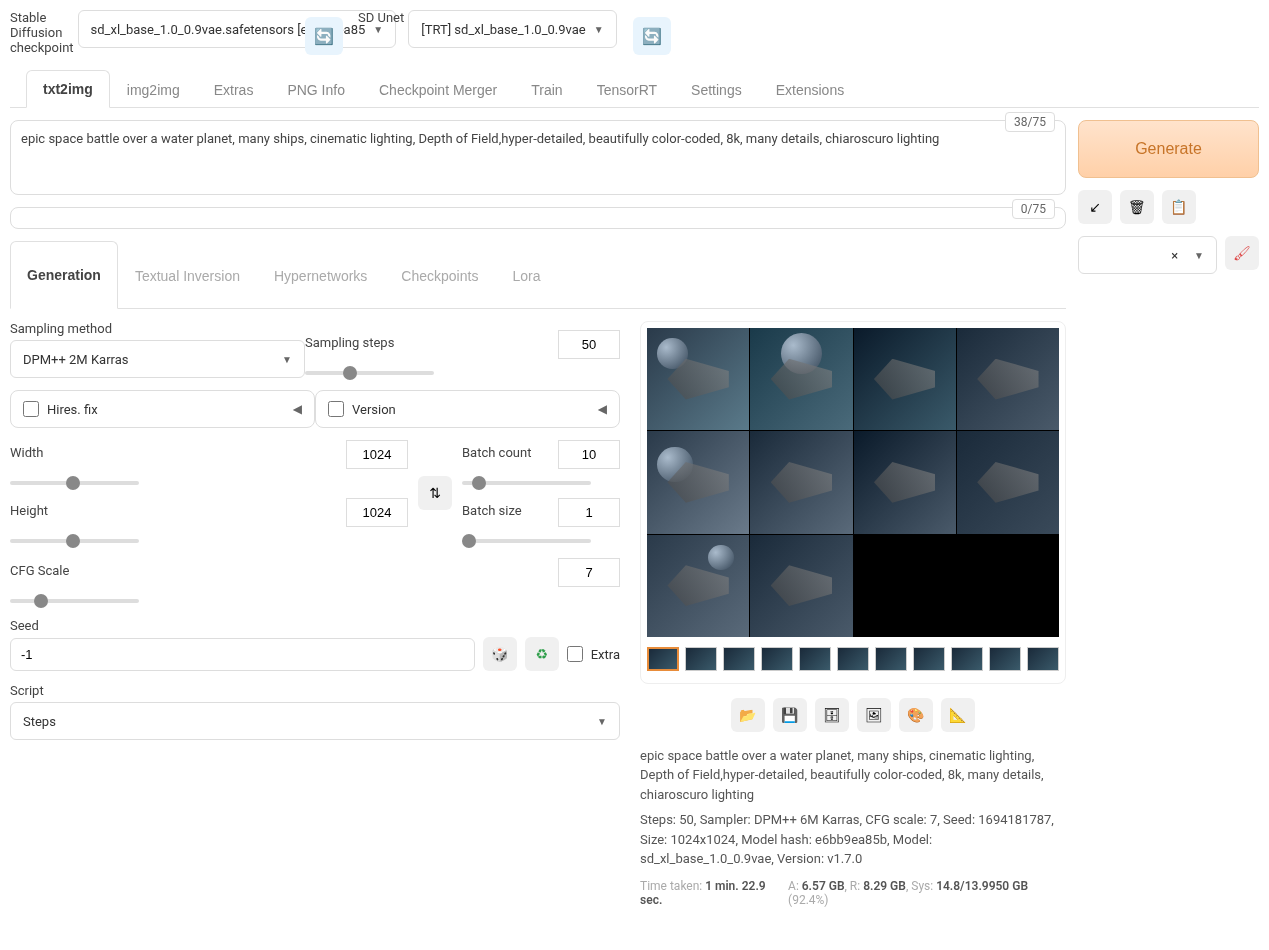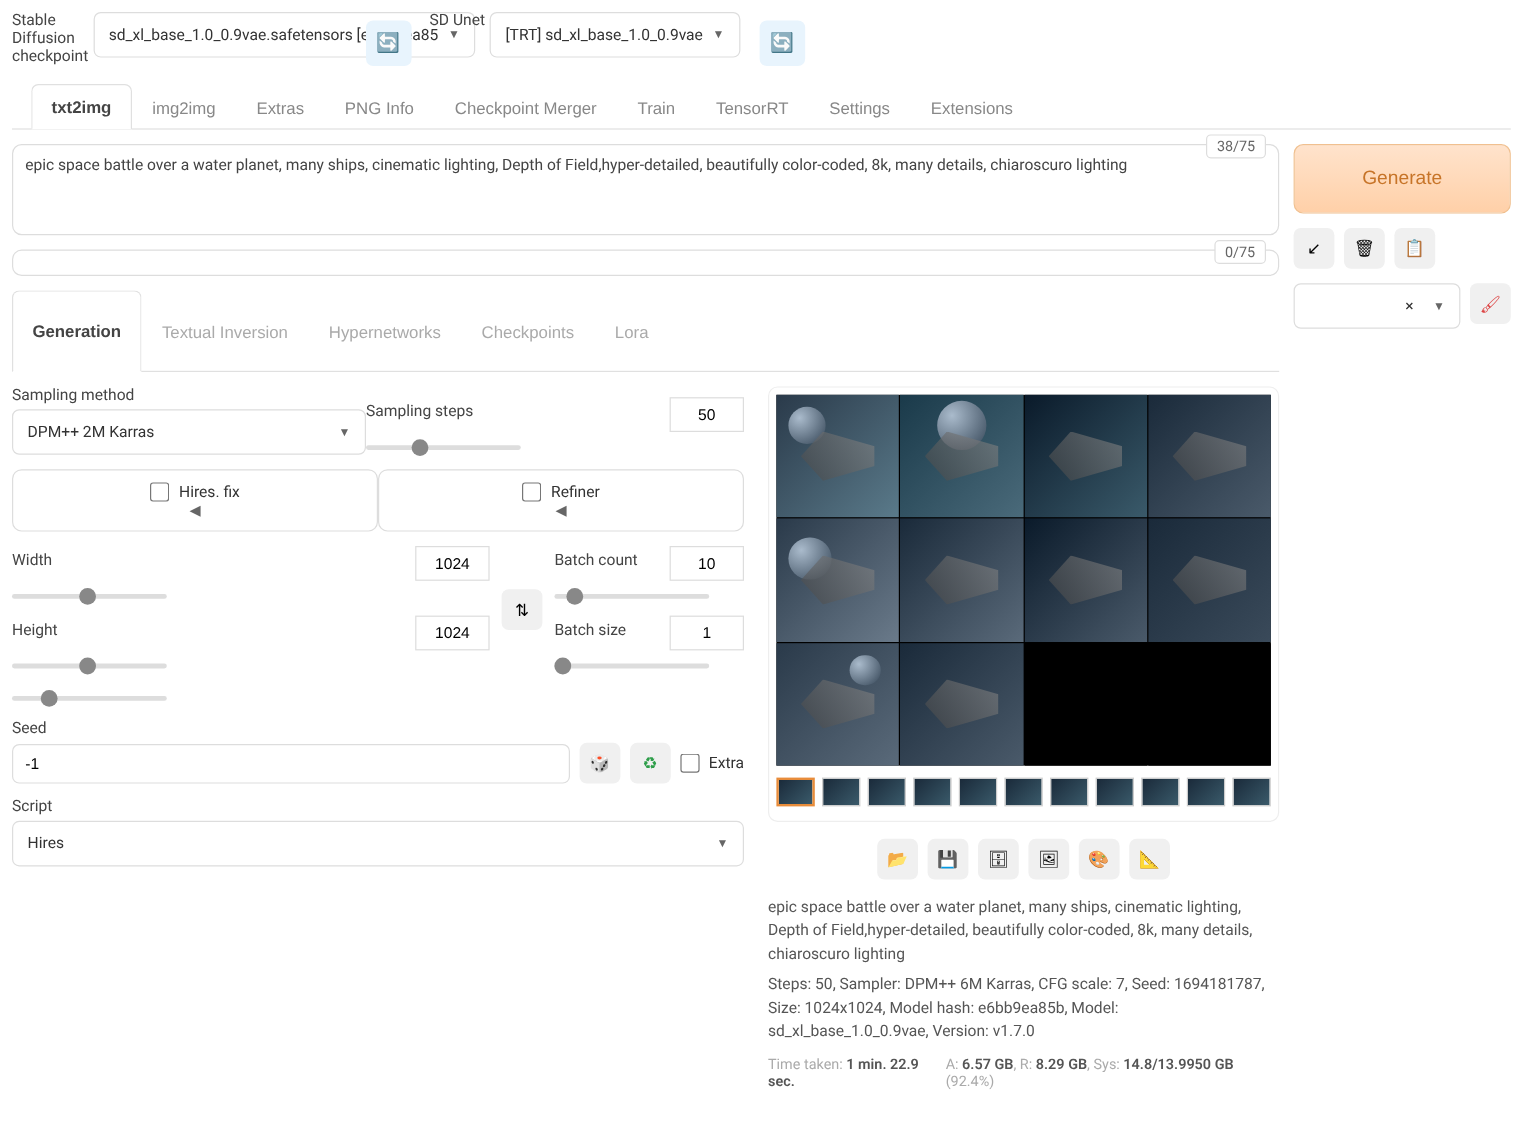--- a/index.html
+++ b/index.html
@@ -259,21 +259,20 @@
       cursor: pointer;
       border: none;
     }
     .checkbox-box {
       border: 1px solid #ddd;
       border-radius: 8px;
       padding: 10px 12px;
       display: flex;
       align-items: center;
       justify-content: space-between;
-      flex-direction: column;
     }
     .checkbox-wrap {
       display: flex;
       align-items: center;
       gap: 8px;
     }
     .checkbox-wrap input[type="checkbox"] {
       width: 16px;
       height: 16px;
     }
@@ -488,21 +487,21 @@
           <div class="checkbox-box" style="flex:1">
             <div class="checkbox-wrap">
               <input type="checkbox" style="">
               <span>Hires. fix</span>
             </div>
             <span class="tri-icon">◀</span>
           </div>
           <div class="checkbox-box" style="flex:1">
             <div class="checkbox-wrap">
               <input type="checkbox" style="">
-              <span>Refiner</span>
+              <span>Version</span>
             </div>
             <span class="tri-icon">◀</span>
           </div>
         </div>
 
         <div class="dim-section">
           <div class="dim-left">
             <div style="margin-bottom:10px">
               <div class="slider-header">
                 <label class="field-label">Width</label>
@@ -533,20 +532,24 @@
               <div class="slider-header">
                 <label class="field-label">Batch size</label>
                 <input class="num-input" value="1" style="">
               </div>
               <input type="range" class="slider" min="1" max="8" value="1" style="">
             </div>
           </div>
         </div>
 
         <div style="margin-bottom:12px">
+          <div class="slider-header">
+            <label class="field-label">CFG Scale</label>
+            <input class="num-input" value="7" style="">
+          </div>
           <input type="range" class="slider" min="1" max="30" value="7" style="">
         </div>
 
         <div style="margin-bottom:12px">
           <label class="field-label">Seed</label>
           <div class="seed-row">
             <input class="seed-input" value="-1" style="">
             <button class="small-icon-btn">
               <span>🎲</span>
             </button>
@@ -556,21 +559,21 @@
             <div class="checkbox-wrap">
               <input type="checkbox" style="">
               <span>Extra</span>
             </div>
           </div>
         </div>
 
         <div>
           <label class="field-label">Script</label>
           <div class="dropdown">
-            <span class="dropdown-text">Hires</span>
+            <span class="dropdown-text">Steps</span>
             <span class="dropdown-caret">▼</span>
           </div>
         </div>
       </div>
 
       <div class="settings-right">
         <div class="gallery-box">
           <div class="gallery-corner">
             <span>⬇</span>
             <span>✕</span>

